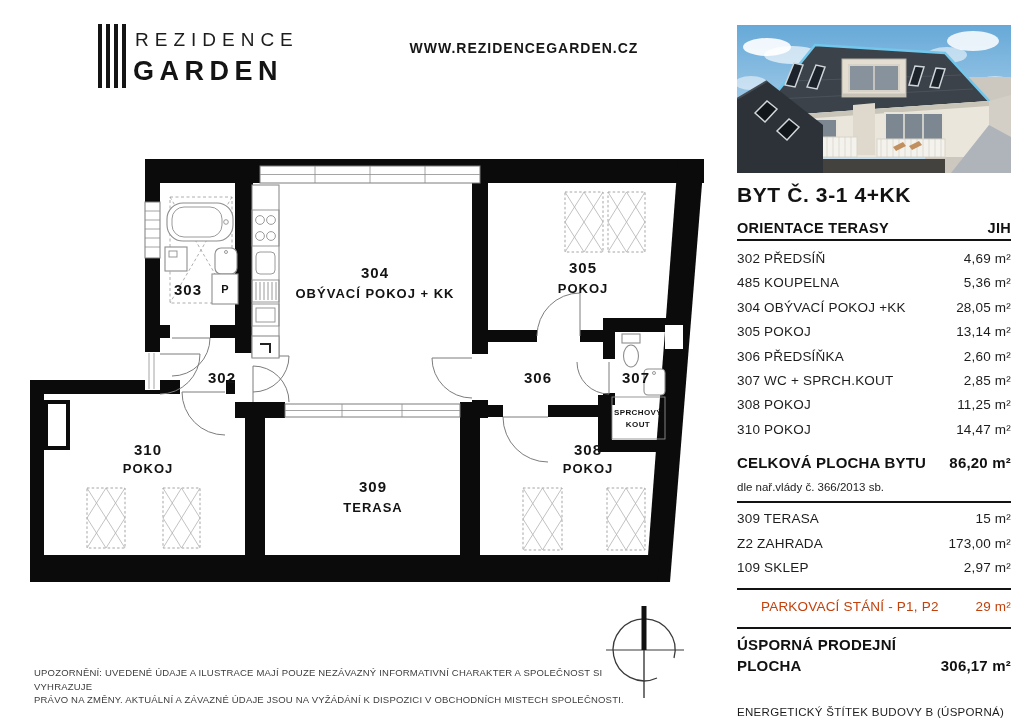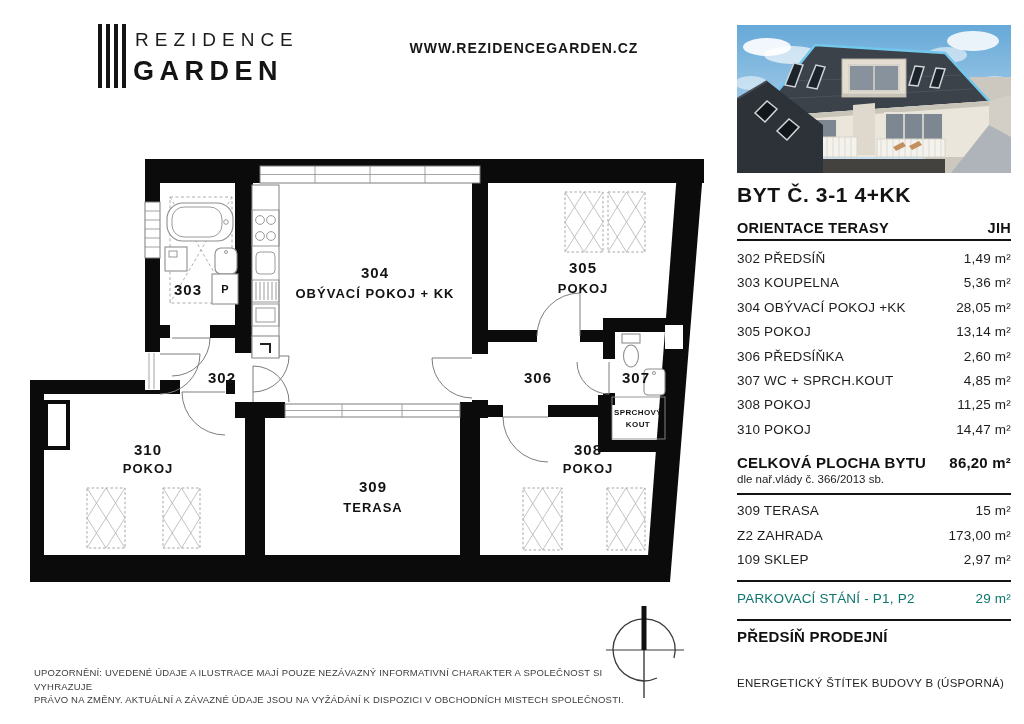--- a/index.html
+++ b/index.html
@@ -36,24 +36,24 @@
   #photo{display:block;}
   .byt-title{font-size:21px;font-weight:bold;letter-spacing:.6px;margin:10px 0 8px 0;color:#131313;}
   .info-row{display:flex;justify-content:space-between;align-items:flex-end;
       font-weight:bold;font-size:14.5px;letter-spacing:.3px;
       padding:5px 0 3px 0;border-bottom:2.5px solid #131313;}
   .rooms{margin-top:6px;}
   .room-row,.extra-row{display:flex;justify-content:space-between;
       font-size:13.5px;line-height:24.4px;letter-spacing:.2px;color:#1d1d1d;gap:36px;}
   .total-row{display:flex;justify-content:space-between;font-weight:bold;font-size:15px;
       letter-spacing:.2px;margin-top:12px;text-align:right;}
-  .total-note{font-size:11.5px;margin-top:2px;color:#222;}
+  .total-note{font-size:11.5px;margin-top:10px;color:#222;}
   .sep{border:none;border-top:2px solid #131313;margin:8px 0 4px 0;}
   .parking-row{display:flex;justify-content:space-between;font-size:13.5px;
-      line-height:25px;letter-spacing:.2px;color:#0f766e;}
+      line-height:25px;letter-spacing:.2px;color:#c2410c;margin-left:24px;}
   .prodejni{margin-top:5px;font-weight:bold;font-size:15px;line-height:21px;letter-spacing:.2px;}
   .prodejni-row{display:flex;justify-content:space-between;}
   .energy{font-size:11.5px;letter-spacing:.3px;margin-top:30px;color:#1d1d1d;}
 </style>
 </head>
 <body>
 
 <div id="page">
 
   <svg id="logo" width="280" height="72" viewBox="0 0 280 72">
@@ -300,41 +300,41 @@
     <div class="byt-title">BYT Č. 3-1  4+KK</div>
 
     <div class="info-row">
       <span>ORIENTACE TERASY</span>
       <span>JIH</span>
     </div>
 
     <div class="rooms">
       <div class="room-row">
         <span>302 PŘEDSÍŇ</span>
-        <span>1,49 m²</span>
-      </div>
-      <div class="room-row">
-        <span>303 KOUPELNA</span>
+        <span>4,69 m²</span>
+      </div>
+      <div class="room-row">
+        <span>485 KOUPELNA</span>
         <span>5,36 m²</span>
       </div>
       <div class="room-row">
         <span>304 OBÝVACÍ POKOJ +KK</span>
         <span>28,05 m²</span>
       </div>
       <div class="room-row">
         <span>305 POKOJ</span>
         <span>13,14 m²</span>
       </div>
       <div class="room-row">
         <span>306 PŘEDSÍŇKA</span>
         <span>2,60 m²</span>
       </div>
       <div class="room-row">
         <span>307 WC + SPRCH.KOUT</span>
-        <span>4,85 m²</span>
+        <span>2,85 m²</span>
       </div>
       <div class="room-row">
         <span>308 POKOJ</span>
         <span>11,25 m²</span>
       </div>
       <div class="room-row">
         <span>310  POKOJ</span>
         <span>14,47 m²</span>
       </div>
     </div>
@@ -365,19 +365,23 @@
     <hr class="sep">
 
     <div class="parking-row">
       <span>PARKOVACÍ STÁNÍ - P1, P2</span>
       <span>29 m²</span>
     </div>
 
     <hr class="sep">
 
     <div class="prodejni">
-      <div>PŘEDSÍŇ PRODEJNÍ</div>
+      <div>ÚSPORNÁ PRODEJNÍ</div>
+      <div class="prodejni-row">
+        <span>PLOCHA</span>
+        <span>306,17 m²</span>
+      </div>
     </div>
 
     <div class="energy">ENERGETICKÝ ŠTÍTEK BUDOVY B (ÚSPORNÁ)</div>
   </div>
 
 </div>
 
 </body></html>

